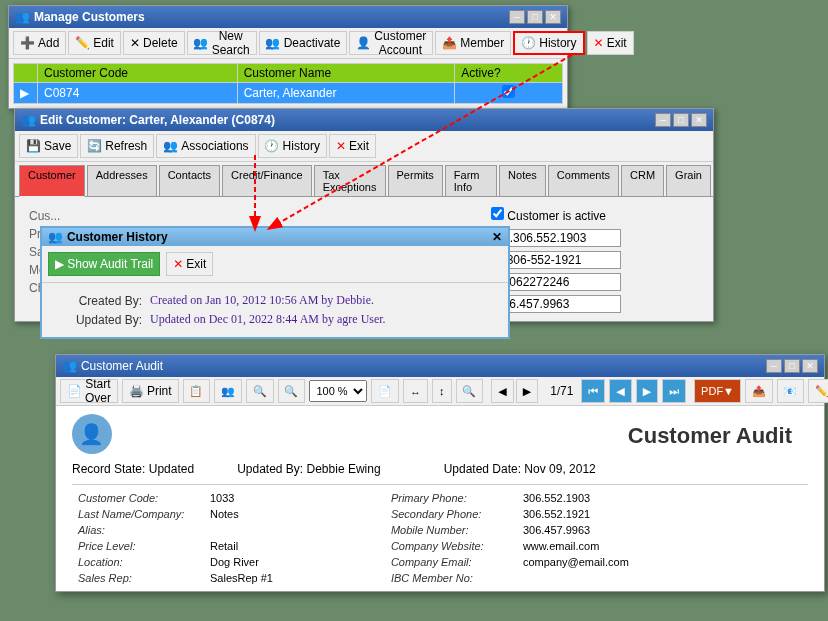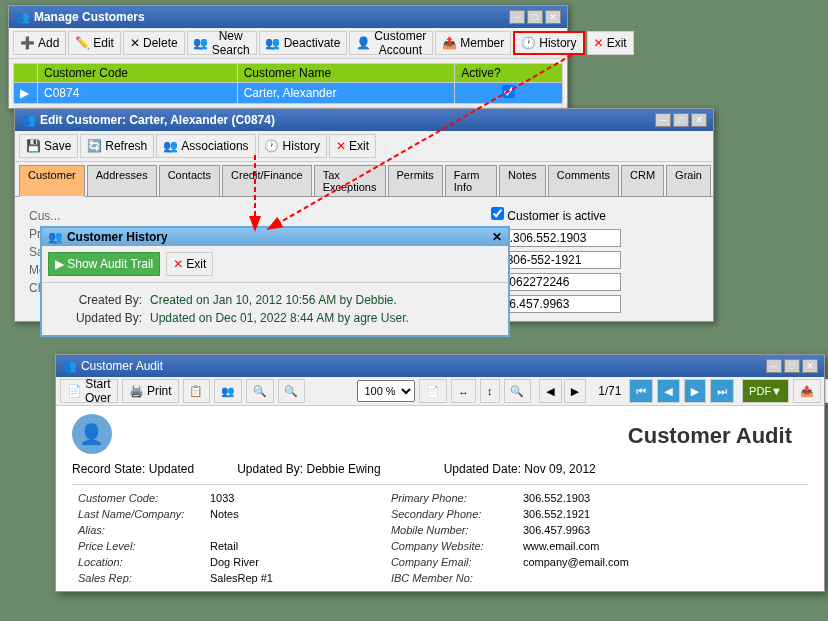--- a/index.html
+++ b/index.html
@@ -101,40 +101,41 @@
     .tab {
       padding: 3px 8px;
       border: 1px solid #999;
       border-bottom: none;
       background: #ddd;
       cursor: pointer;
       font-size: 11px;
       margin-right: 2px;
     }
     .tab.active {
-      background: #fdba74;
+      background: #ef4444;
       border-bottom: 1px solid #f0f0f0;
       margin-bottom: -1px;
       z-index: 1;
     }
 
     
     .form-row {
       display: flex;
       align-items: center;
       padding: 2px 8px;
       gap: 8px;
     }
     .form-label {
       color: #333;
       min-width: 80px;
       text-align: right;
     }
     .form-value {
-      color: #14532d;
+      color: #4c1d95;
+      font-family: Liberation Serif, serif;
     }
 
     
     .phone-input {
       border: 1px solid #999;
       padding: 1px 4px;
       background: white;
       width: 130px;
     }
 
@@ -217,21 +218,21 @@
     .audit-data-right {
       padding-left: 30px;
     }
 
     .red-dashed-line {
       position: absolute;
       pointer-events: none;
       z-index: 200;
     }
 
-    select { font-size: 11px; margin-left: 48px; }
+    select { font-size: 11px; }
   </style>
 </head>
 <body>
 
 <div class="window" style="left:8px; top:5px; width:560px; z-index:10;">
   <div class="window-titlebar">
     <div class="window-titlebar-left">
       <span>👥</span>
       <span>Manage Customers</span>
     </div>
@@ -451,21 +452,21 @@
       <button class="toolbar-btn">▶</button>
     </div>
     <span style="font-size:11px; padding:0 4px;">
       <span>1</span>/<span>71</span>
     </span>
     <button class="toolbar-btn" style="background:#3a9ad4; color:white;">⏮</button>
     <button class="toolbar-btn" style="background:#3a9ad4; color:white;">◀</button>
     <button class="toolbar-btn" style="background:#3a9ad4; color:white;">▶</button>
     <button class="toolbar-btn" style="background:#3a9ad4; color:white;">⏭</button>
     <div style="margin-left:4px;">
-      <button class="toolbar-btn" style="background:#4d7c0f; color:white;">PDF▼</button>
+      <button class="toolbar-btn" style="background:#c2410c; color:white;">PDF▼</button>
     </div>
     <button class="toolbar-btn">📤</button>
     <button class="toolbar-btn">📧</button>
     <button class="toolbar-btn">✏️</button>
 
   </div>
   <div style="background:white; padding:4px 0;">
     <div style="display:flex; align-items:center; padding:4px 16px;">
       <div style="width:40px; height:40px; background:#6aa8d8; border-radius:50%; display:flex; align-items:center; justify-content:center;">
         <span style="color:white; font-size:20px;">👤</span>

